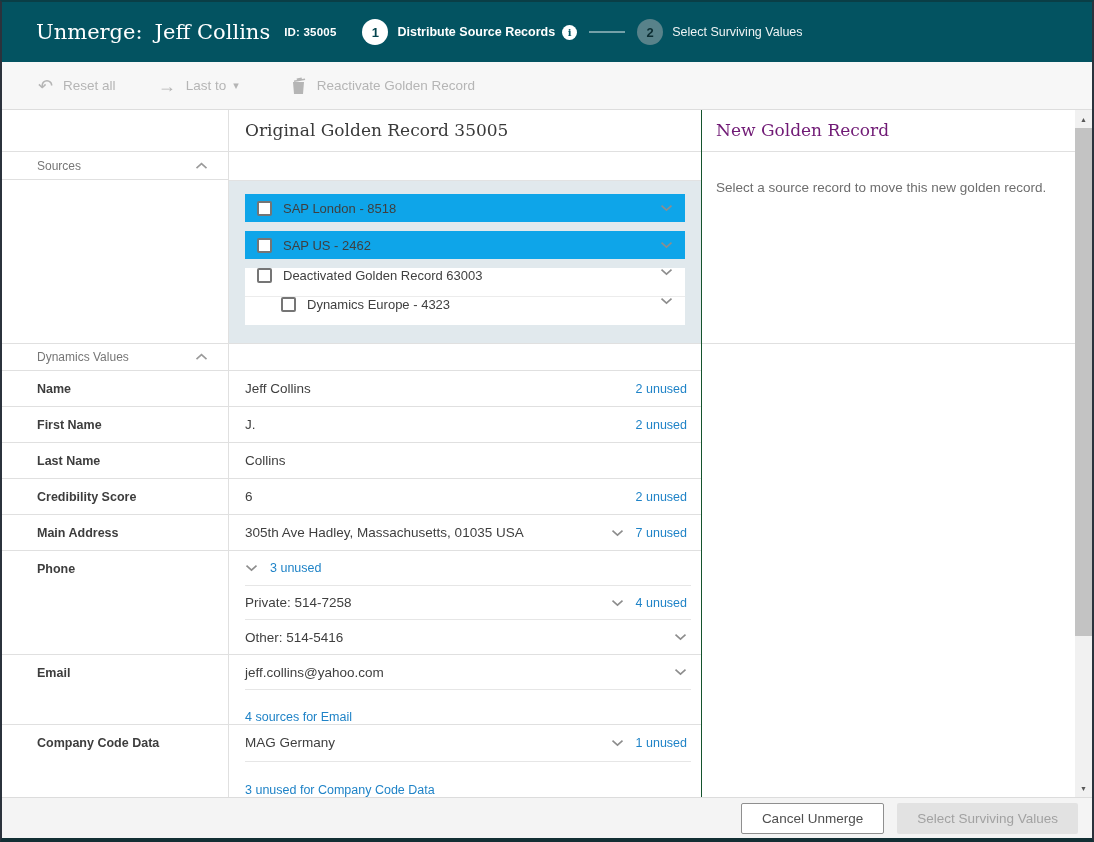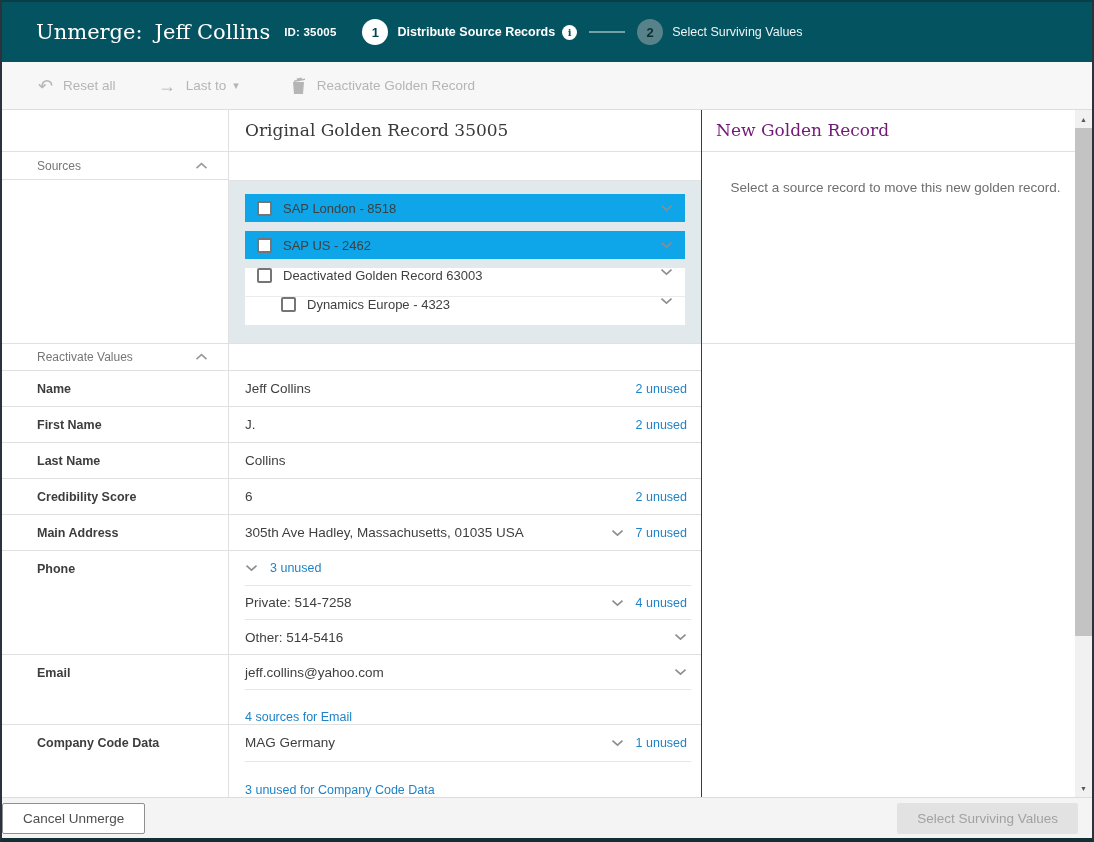--- a/index.html
+++ b/index.html
@@ -72,30 +72,30 @@
 
   .vrow { display:flex; flex-direction:column; }
   .vline { flex:1; display:flex; align-items:center; padding:0 14px 0 16px; }
   .vtext { flex:1; font-size:13.5px; color:#3f3f3f; }
   .chev { flex:none; display:block; }
   .unused-link { font-size:12.5px; color:#1f83c7; margin-left:12px; text-decoration:none; white-space:nowrap; }
   .inset-div { height:1px; background:#e6e6e6; margin:0 10px 0 16px; }
   .more-link { font-size:12.5px; color:#1f83c7; text-decoration:none; }
   .vline.linkline { align-items:flex-end; }
 
-  .right-msg-block { height:192px; padding:28px 0 0 14px;text-align:center; }
+  .right-msg-block { height:192px; padding:28px 0 0 14px; }
   .right-msg { font-size:13.5px; color:#6e6e6e; }
 
   .scroll-btn { height:18px; display:flex; align-items:center; justify-content:center; font-size:7px; color:#575757; }
   .scroll-thumb { height:508px; background:#c3c3c3; }
   .scroll-rest { flex:1; }
 
   
   .footer { height:41px; background:#f4f4f4; border-top:1px solid #dcdcdc;
-            display:flex; align-items:center; justify-content:space-between; padding-right:14px; gap:13px; }
+            display:flex; align-items:center; justify-content:flex-end; padding-right:14px; gap:13px; }
   .btn { height:31px; font-size:13.5px; padding:0 20px; border-radius:2px; font-family:"Liberation Sans", sans-serif; }
   .btn-cancel { background:#fff; border:1px solid #8f8f8f; color:#4f4f4f; cursor:pointer; }
   .btn-select { background:#e2e2e2; border:none; color:#a2a2a2; }
 </style>
 </head>
 <body>
 
 <div class="window">
 
   <div class="appbar">
@@ -137,21 +137,21 @@
       <div class="h-colhead bb"></div>
       <div class="h-srcrow bb side-section">
         <span>Sources</span>
         <span class="grow"></span>
         <svg class="chev" width="13" height="8" viewBox="0 0 13 8">
             <path d="M1.5 6.2 6.5 1.6 11.5 6.2" fill="none" stroke="#9a9a9a" stroke-width="1.6"></path>
           </svg>
       </div>
       <div class="h-gapblock bb"></div>
       <div class="h-survrow bb side-section">
-        <span>Reactivate Values</span>
+        <span>Dynamics Values</span>
         <span class="grow"></span>
         <svg class="chev" width="13" height="8" viewBox="0 0 13 8">
             <path d="M1.5 6.2 6.5 1.6 11.5 6.2" fill="none" stroke="#9a9a9a" stroke-width="1.6"></path>
           </svg>
       </div>
       <div class="h-36 bb field-label">Name</div>
       <div class="h-36 bb field-label">First Name</div>
       <div class="h-36 bb field-label">Last Name</div>
       <div class="h-36 bb field-label">Credibility Score</div>
       <div class="h-36 bb field-label">Main Address</div>

